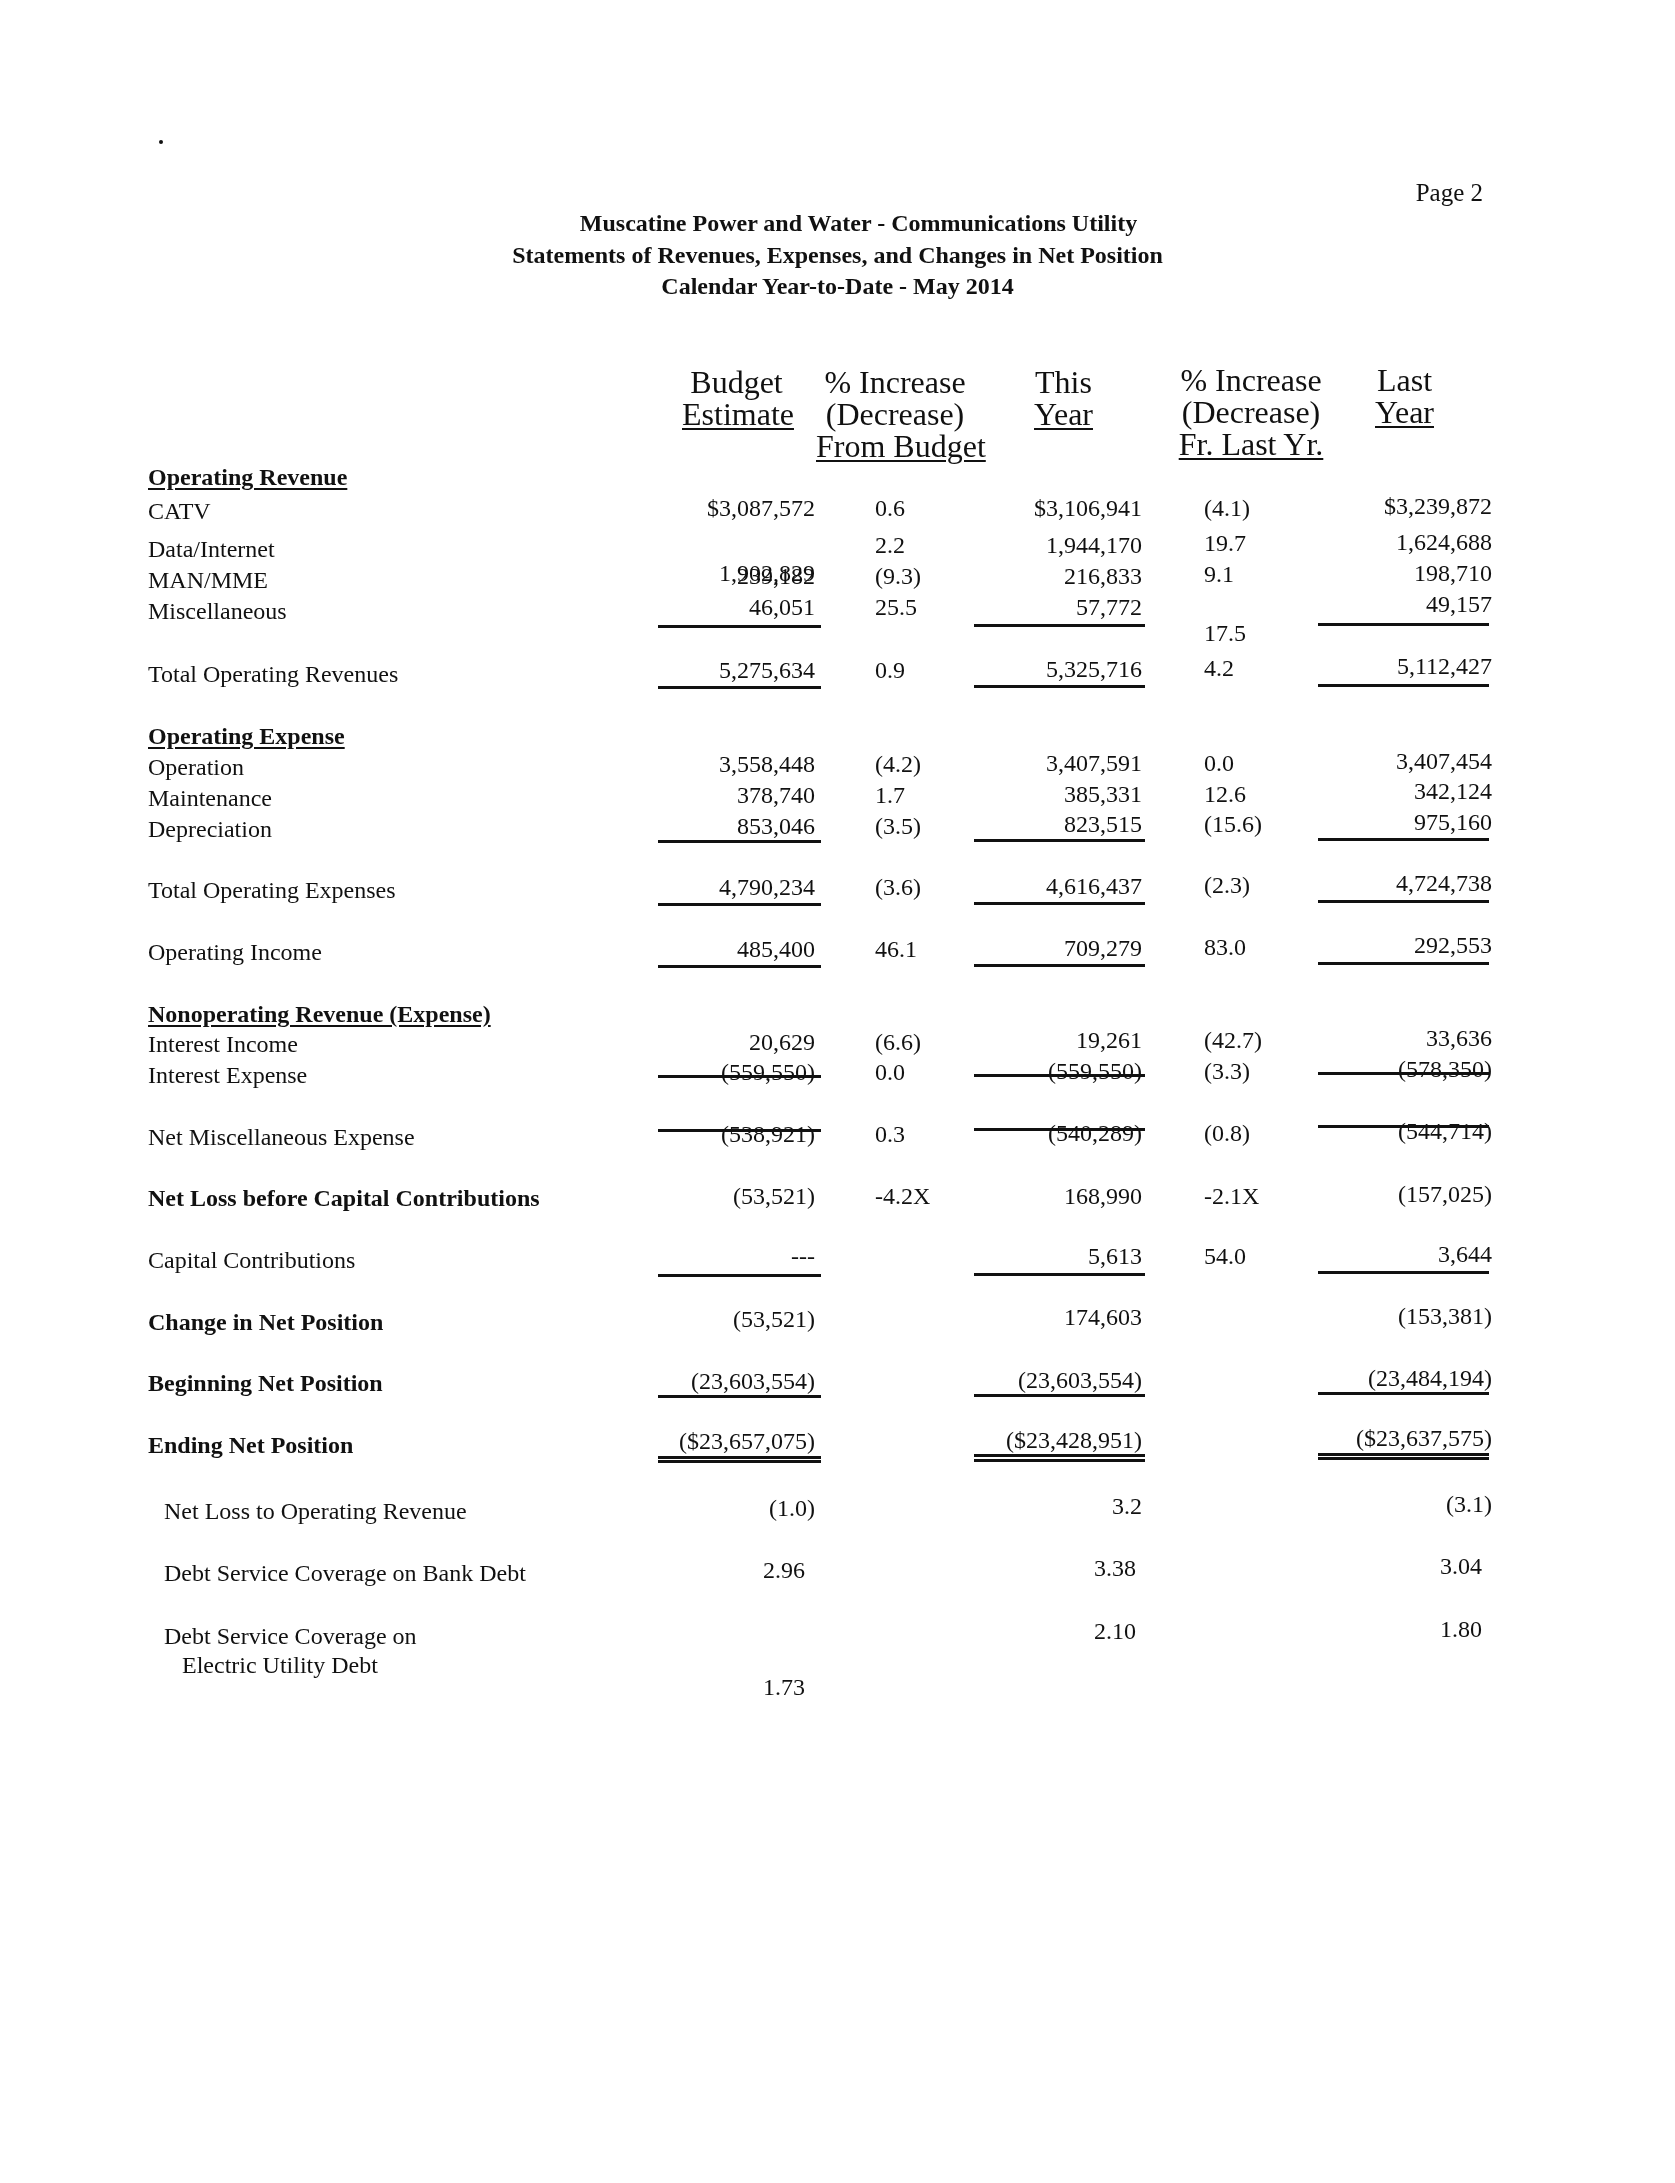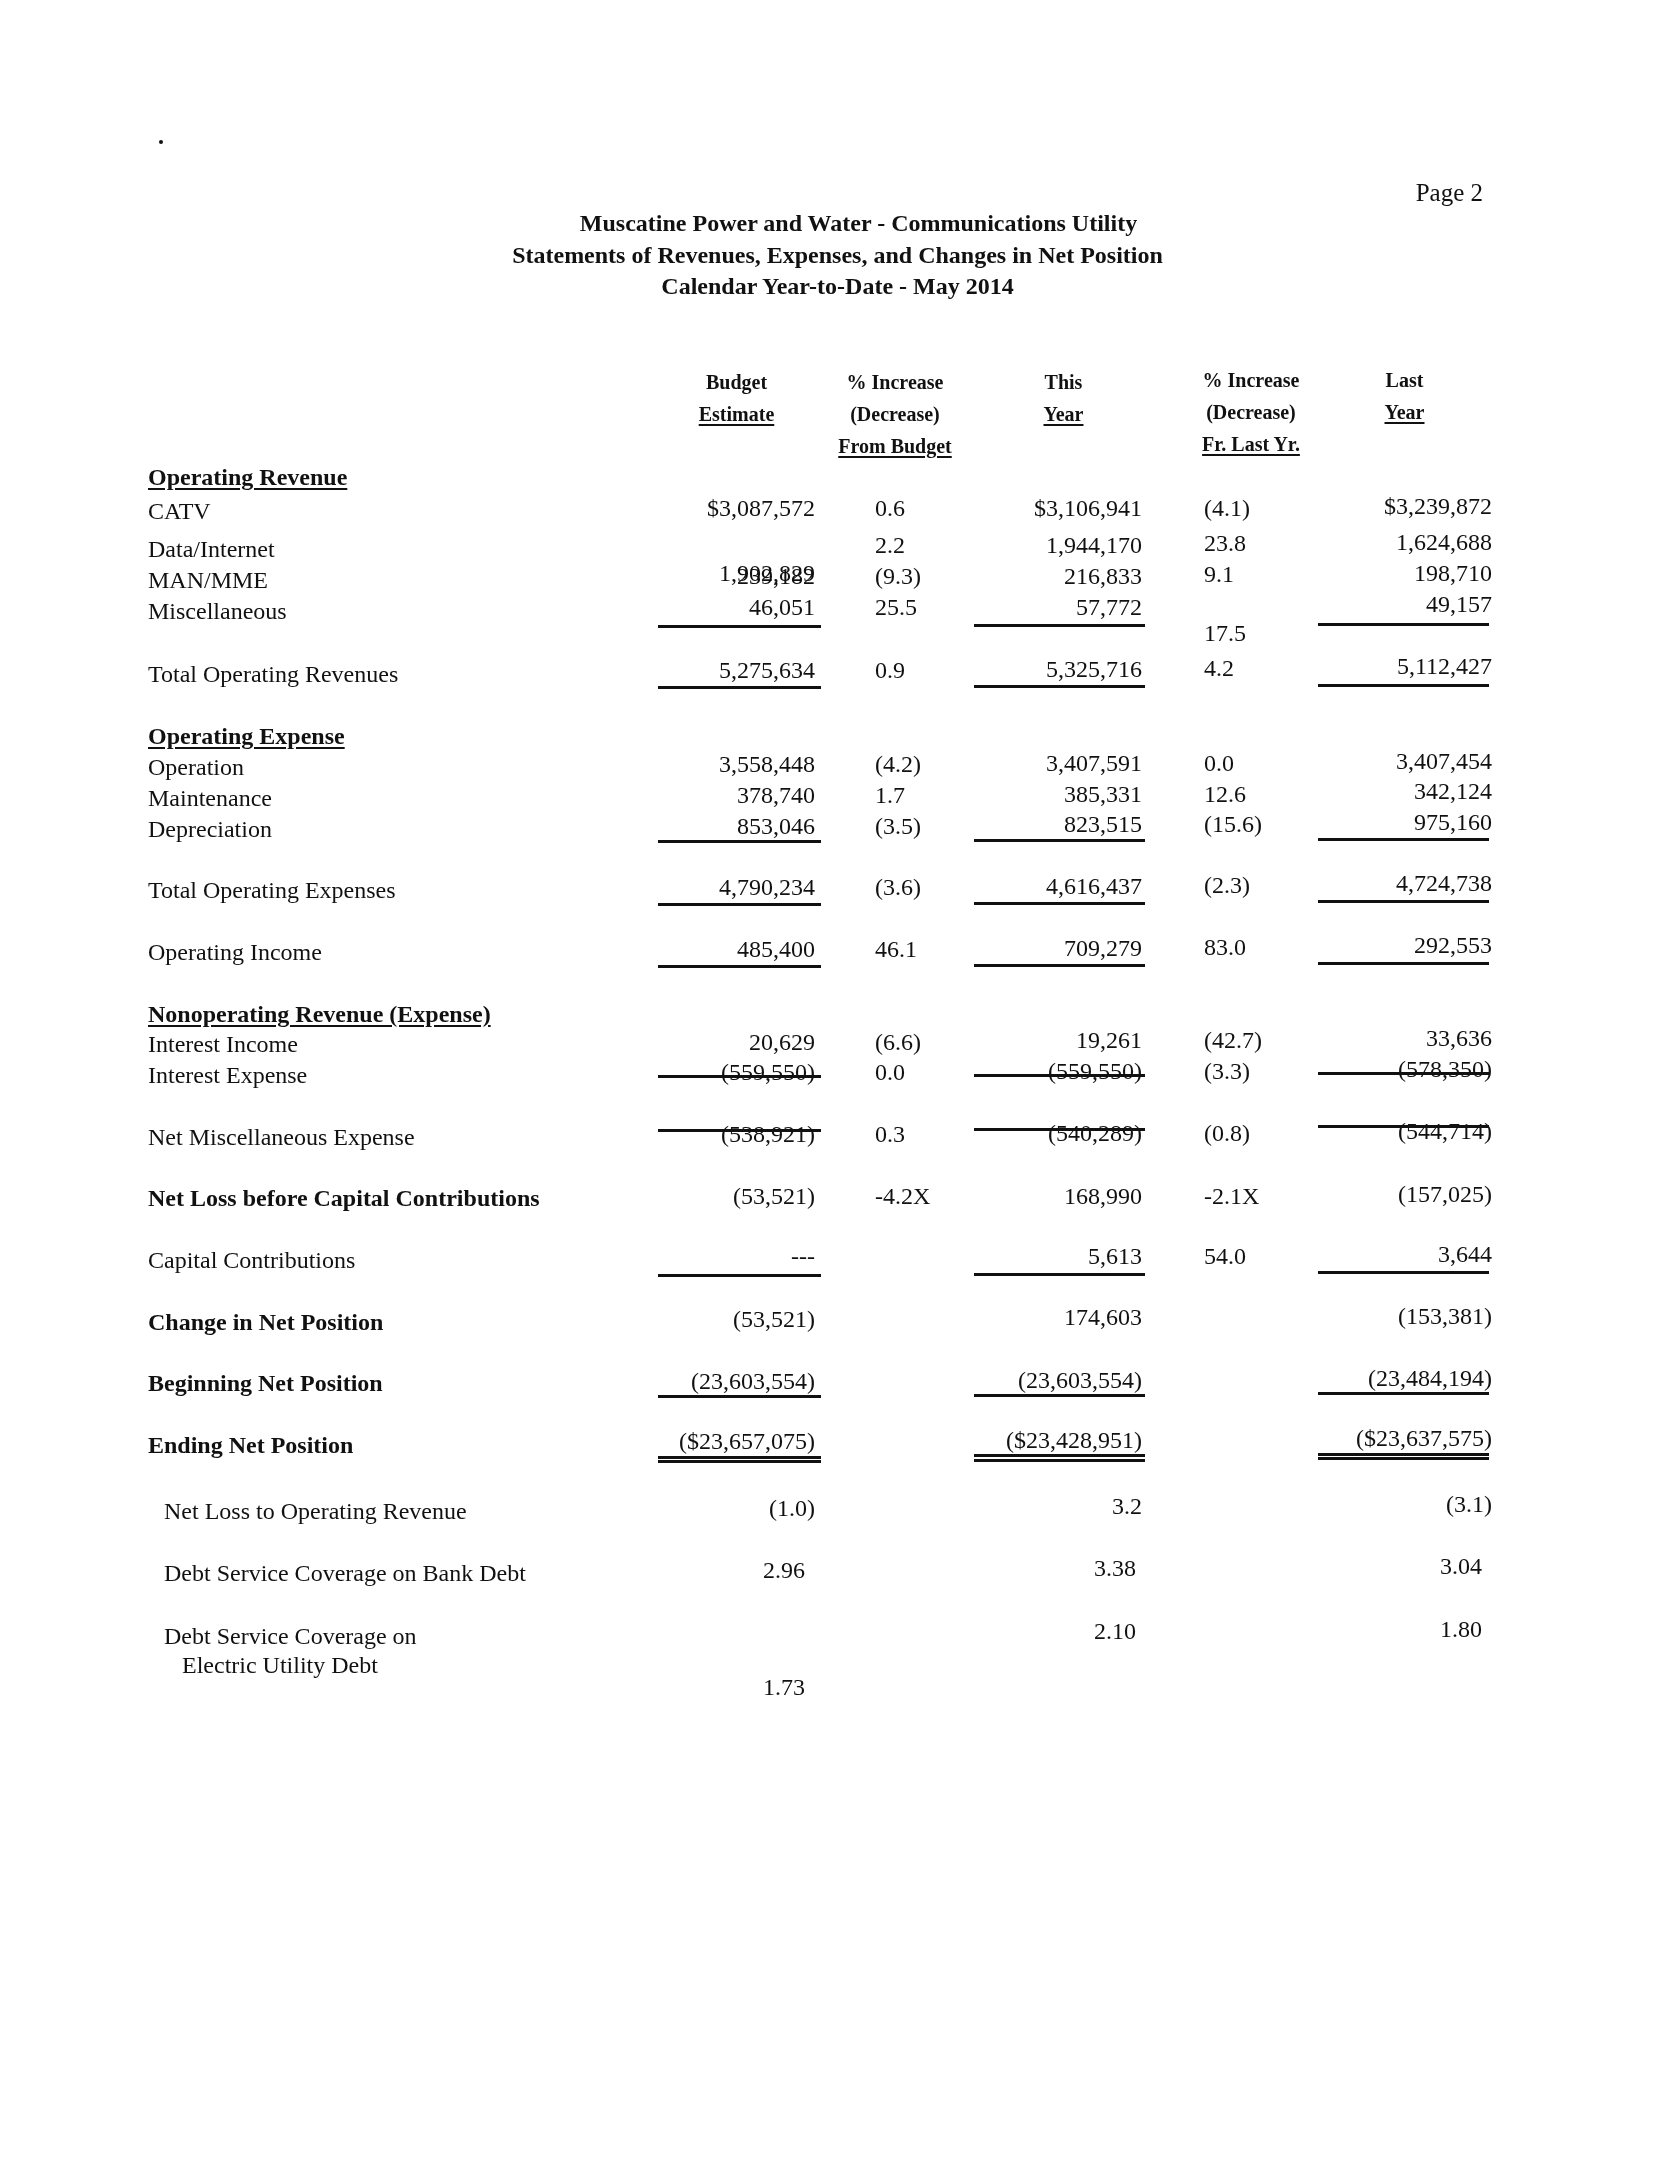--- a/index.html
+++ b/index.html
@@ -2,21 +2,21 @@
 <html style="font-size:8px"><head>
 <meta charset="utf-8">
 <style>
   html, body { margin:0; padding:0; background:#ffffff; }
   body { width:1675px; height:2183px; position:relative; overflow:hidden;
          font-family:"Liberation Serif","DejaVu Serif",serif; color:#111; }
   .abs { position:absolute; white-space:nowrap; }
   .speck { position:absolute; left:159px; top:140px; width:4.4px; height:4.4px; background:#111; border-radius:50%; }
   .page-num { right:192px; top:179px; font-size:25px;text-align:right; }
   .title { left:0; width:1675px; text-align:center; font-weight:bold; font-size:24px; }
-  .hdr { font-weight:bold; font-size:20px; text-align:center; line-height:32px; }
+  .hdr { font-weight:normal; font-size:32px; text-align:center; line-height:32px; }
   .hdr .u { text-decoration:underline; text-decoration-thickness:2px; text-underline-offset:3px; }
   .lbl { left:148px; font-size:24px; }
   .lbl.bold { font-weight:bold; }
   .lbl.sec { font-weight:bold; text-decoration:underline; text-decoration-thickness:2px; text-underline-offset:3px; }
   .lbl.ind { left:164px; }
   .lbl.ind2 { left:182px; }
   .num { font-size:24px; text-align:right; }
   .pct { font-size:24px; text-align:left; }
   .c-bud  { right:860px; }
   .c-pb   { left:875px; }
@@ -74,21 +74,21 @@
   <div class="abs num c-ty" style="top:495px;">$3,106,941</div>
   <div class="abs pct c-pl" style="top:495px;">(4.1)</div>
   <div class="abs num c-ly" style="top:493px;">$3,239,872</div>
 </div>
 
 <div>
   <div class="abs lbl" style="top:536px;">Data/Internet</div>
   <div class="abs num c-bud" style="top:560px;">1,902,829</div>
   <div class="abs pct c-pb" style="top:532px;">2.2</div>
   <div class="abs num c-ty" style="top:532px;">1,944,170</div>
-  <div class="abs pct c-pl" style="top:530px;">23.8</div>
+  <div class="abs pct c-pl" style="top:530px;">19.7</div>
   <div class="abs num c-ly" style="top:529px;">1,624,688</div>
 </div>
 
 <div>
   <div class="abs lbl" style="top:567px;text-align:right;">MAN/MME</div>
   <div class="abs num c-bud" style="top:563px;">239,182</div>
   <div class="abs pct c-pb" style="top:563px;">(9.3)</div>
   <div class="abs num c-ty" style="top:563px;">216,833</div>
   <div class="abs pct c-pl" style="top:561px;">9.1</div>
   <div class="abs num c-ly" style="top:560px;">198,710</div>

